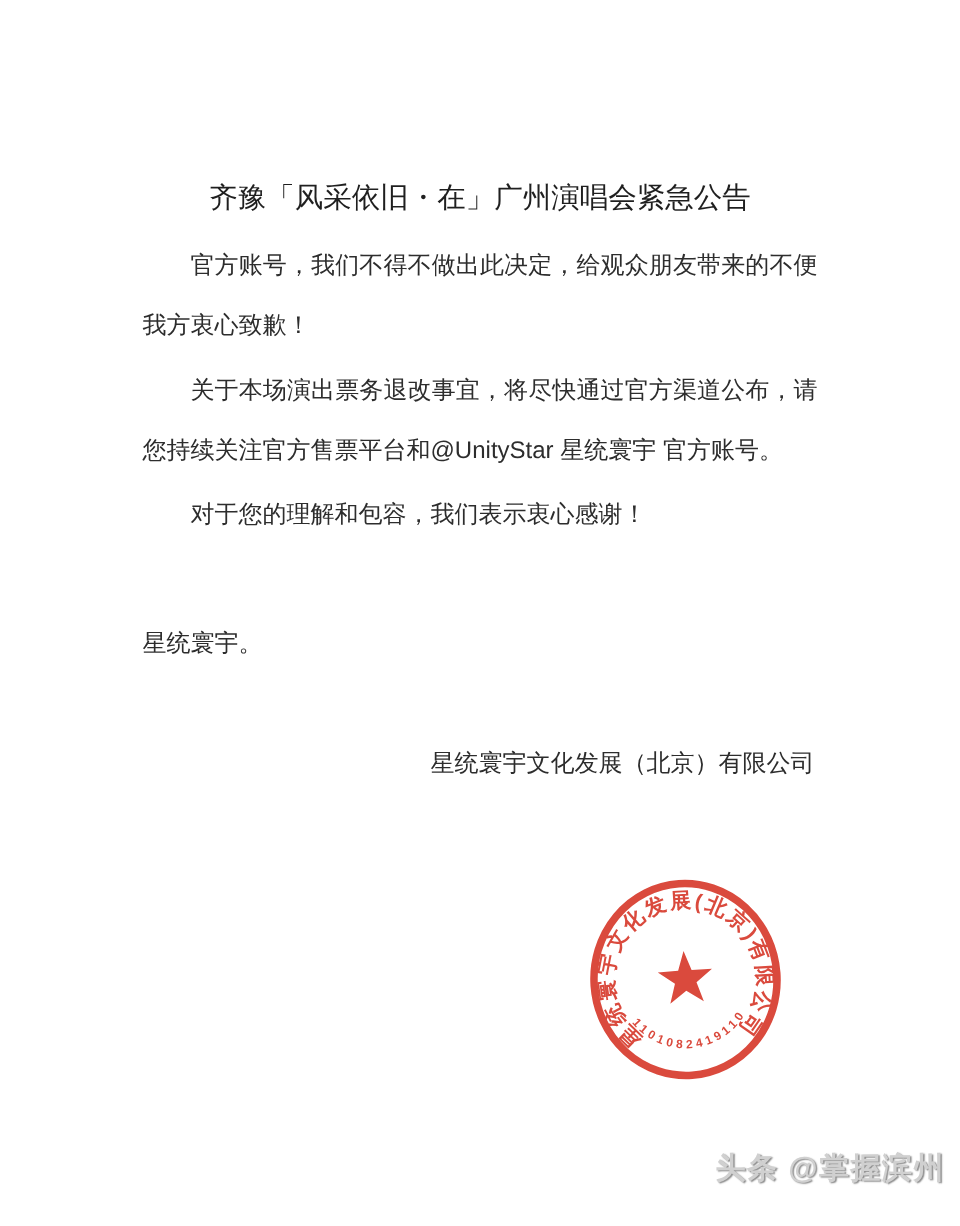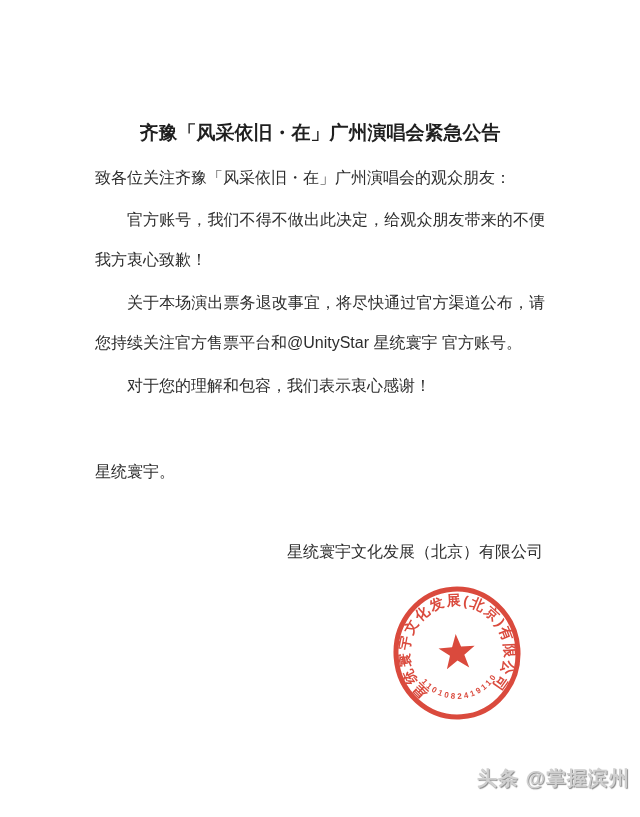--- a/index.html
+++ b/index.html
@@ -15,21 +15,21 @@
   }
   .doc {
     position: absolute;
     left: 95px;
     top: 120px;
     width: 450px;
   }
   .doc h1 {
     font-size: 19px;
     line-height: 26px;
-    font-weight: 700;
+    font-weight: 400;
     text-align: center;
     color: #1f1f1f;
     margin: 0 0 12px 0;
   }
   .salutation {
     font-size: 16px;
     line-height: 40px;
     margin: 0 0 2px 0;
   }
   .para {
@@ -94,21 +94,20 @@
   }
 </style>
 </head>
 <body>
 
 <div class="page">
 
   <div class="doc">
     <h1>齐豫「风采依旧・在」广州演唱会紧急公告</h1>
 
-    <p class="salutation">致各位关注齐豫「风采依旧・在」广州演唱会的观众朋友：</p>
 
     <p class="para">官方账号，我们不得不做出此决定，给观众朋友带来的不便我方衷心致歉！</p>
     <p class="para">关于本场演出票务退改事宜，将尽快通过官方渠道公布，请您持续关注官方售票平台和@UnityStar 星统寰宇 官方账号。</p>
     <p class="para">对于您的理解和包容，我们表示衷心感谢！</p>
 
     <p class="closing">星统寰宇。</p>
 
     <div class="signature">
       <p class="company">星统寰宇文化发展（北京）有限公司</p>
     </div>

